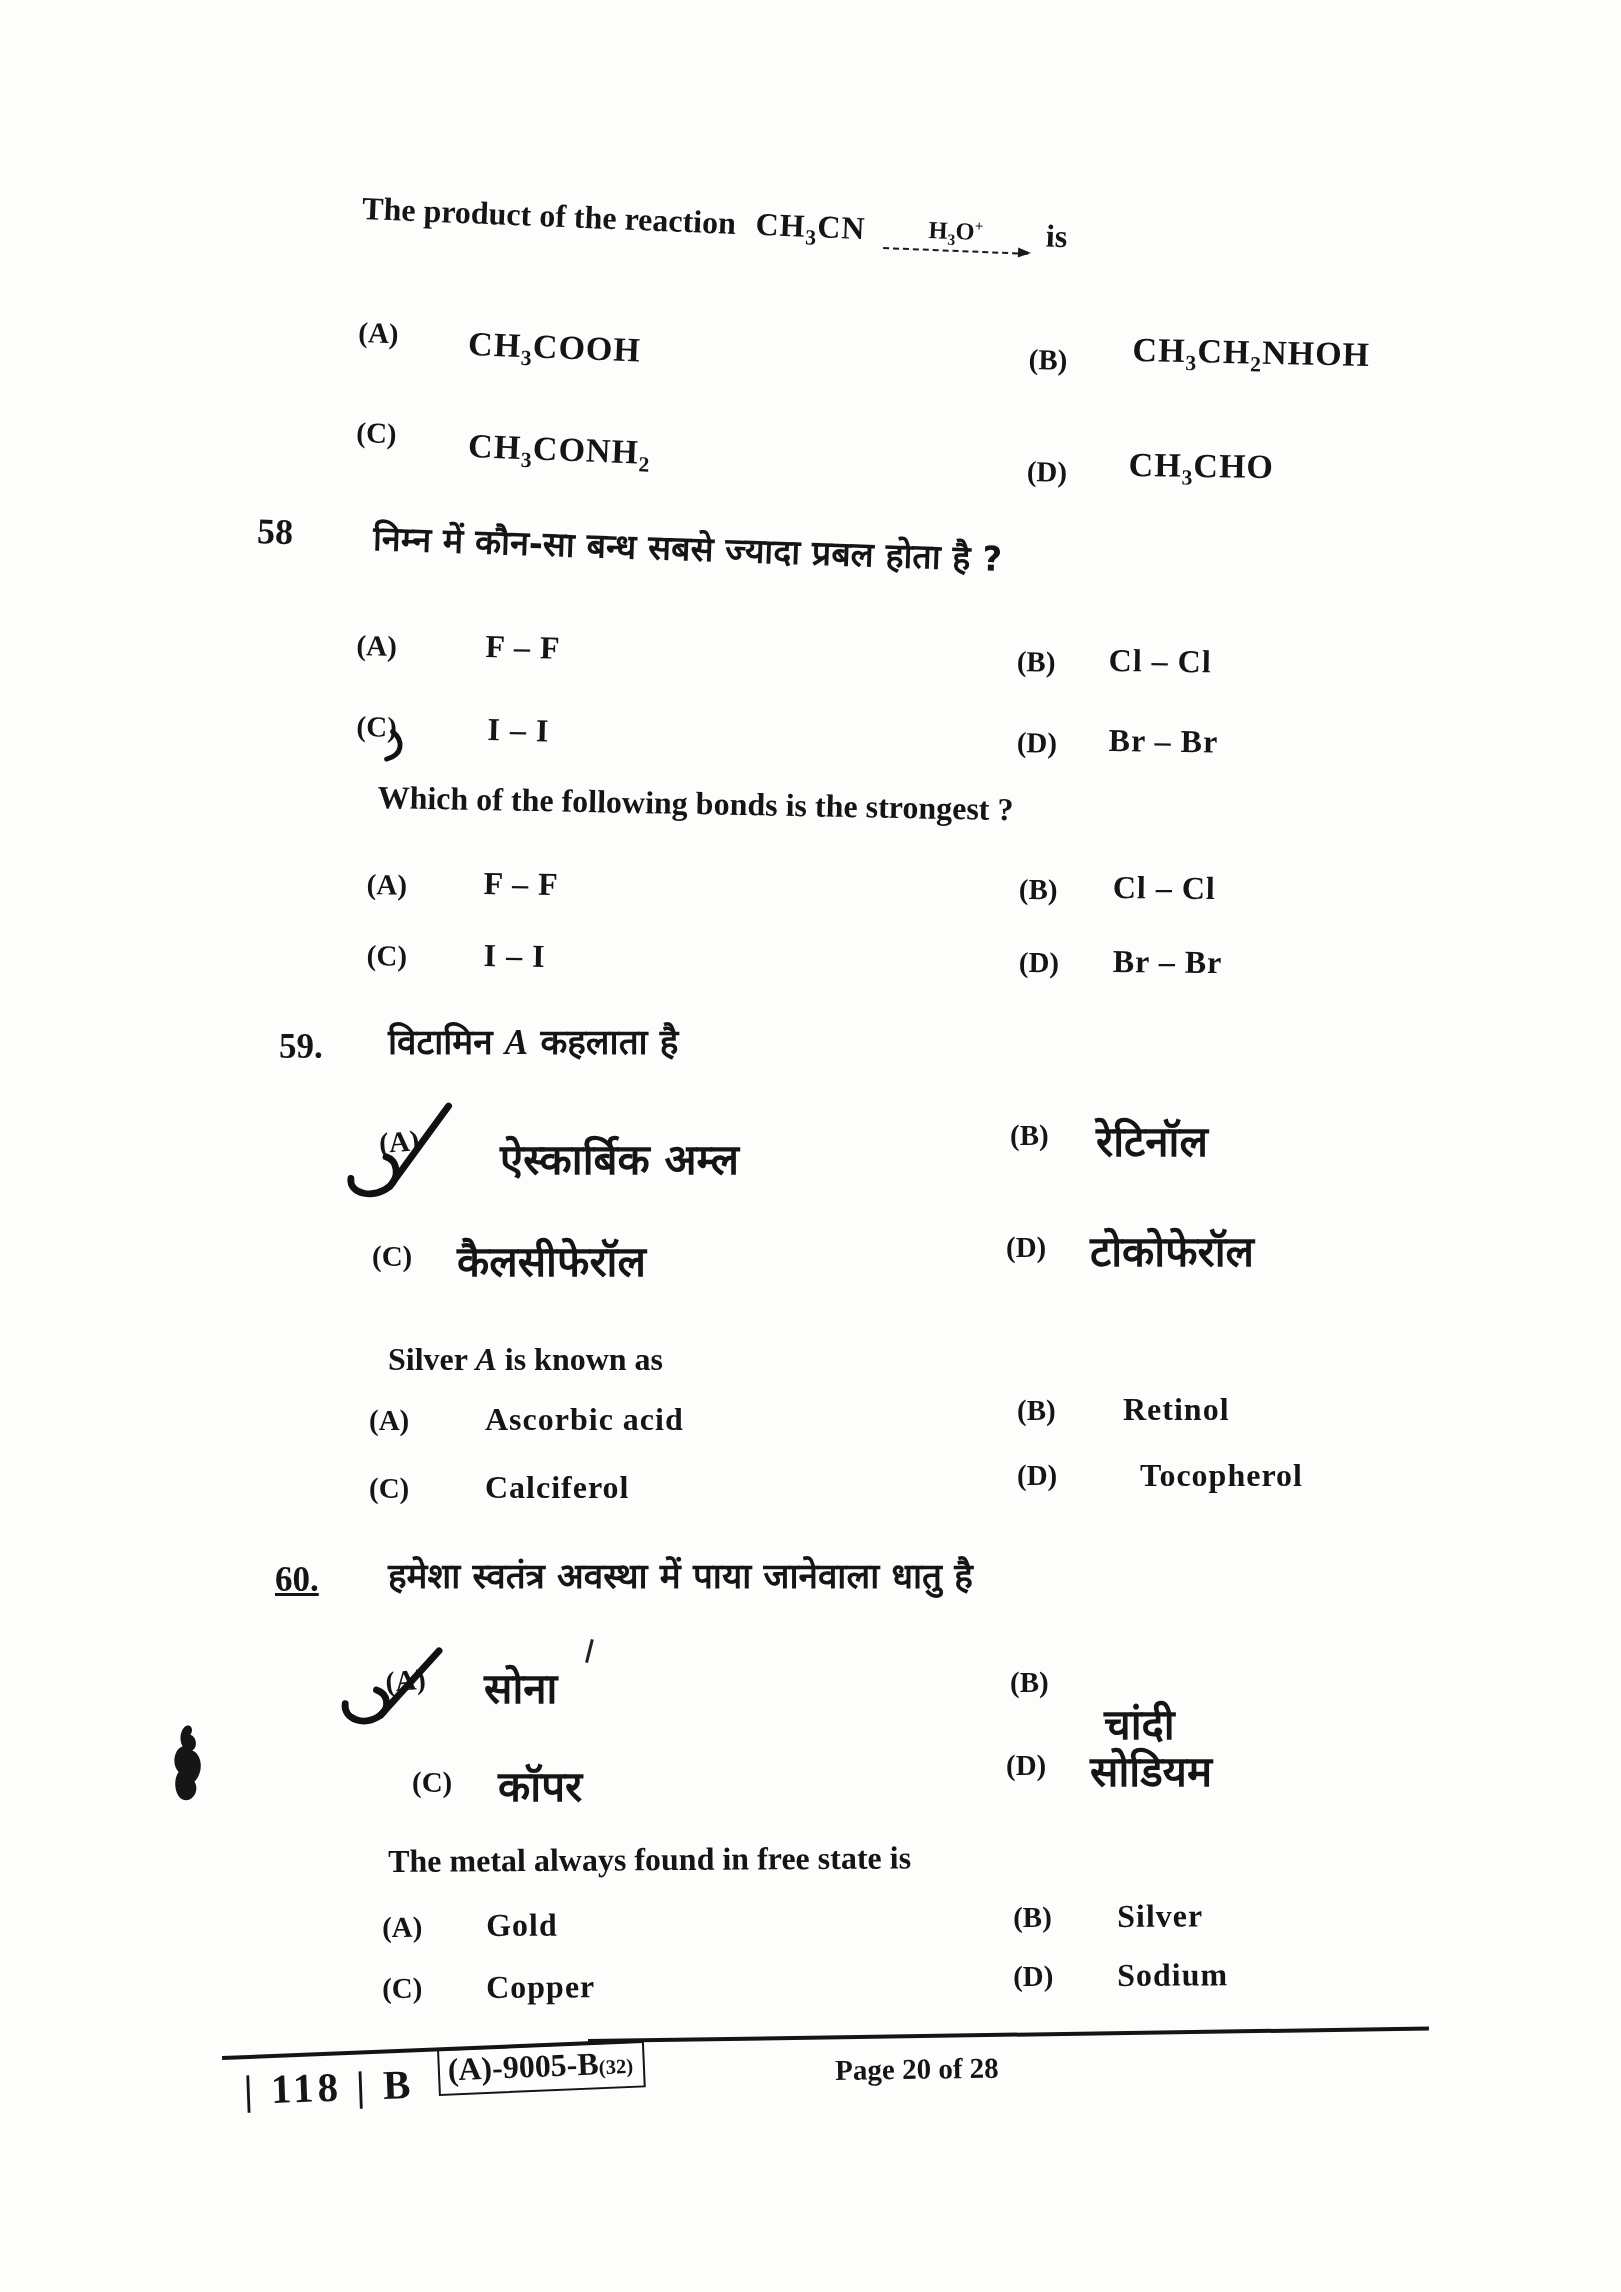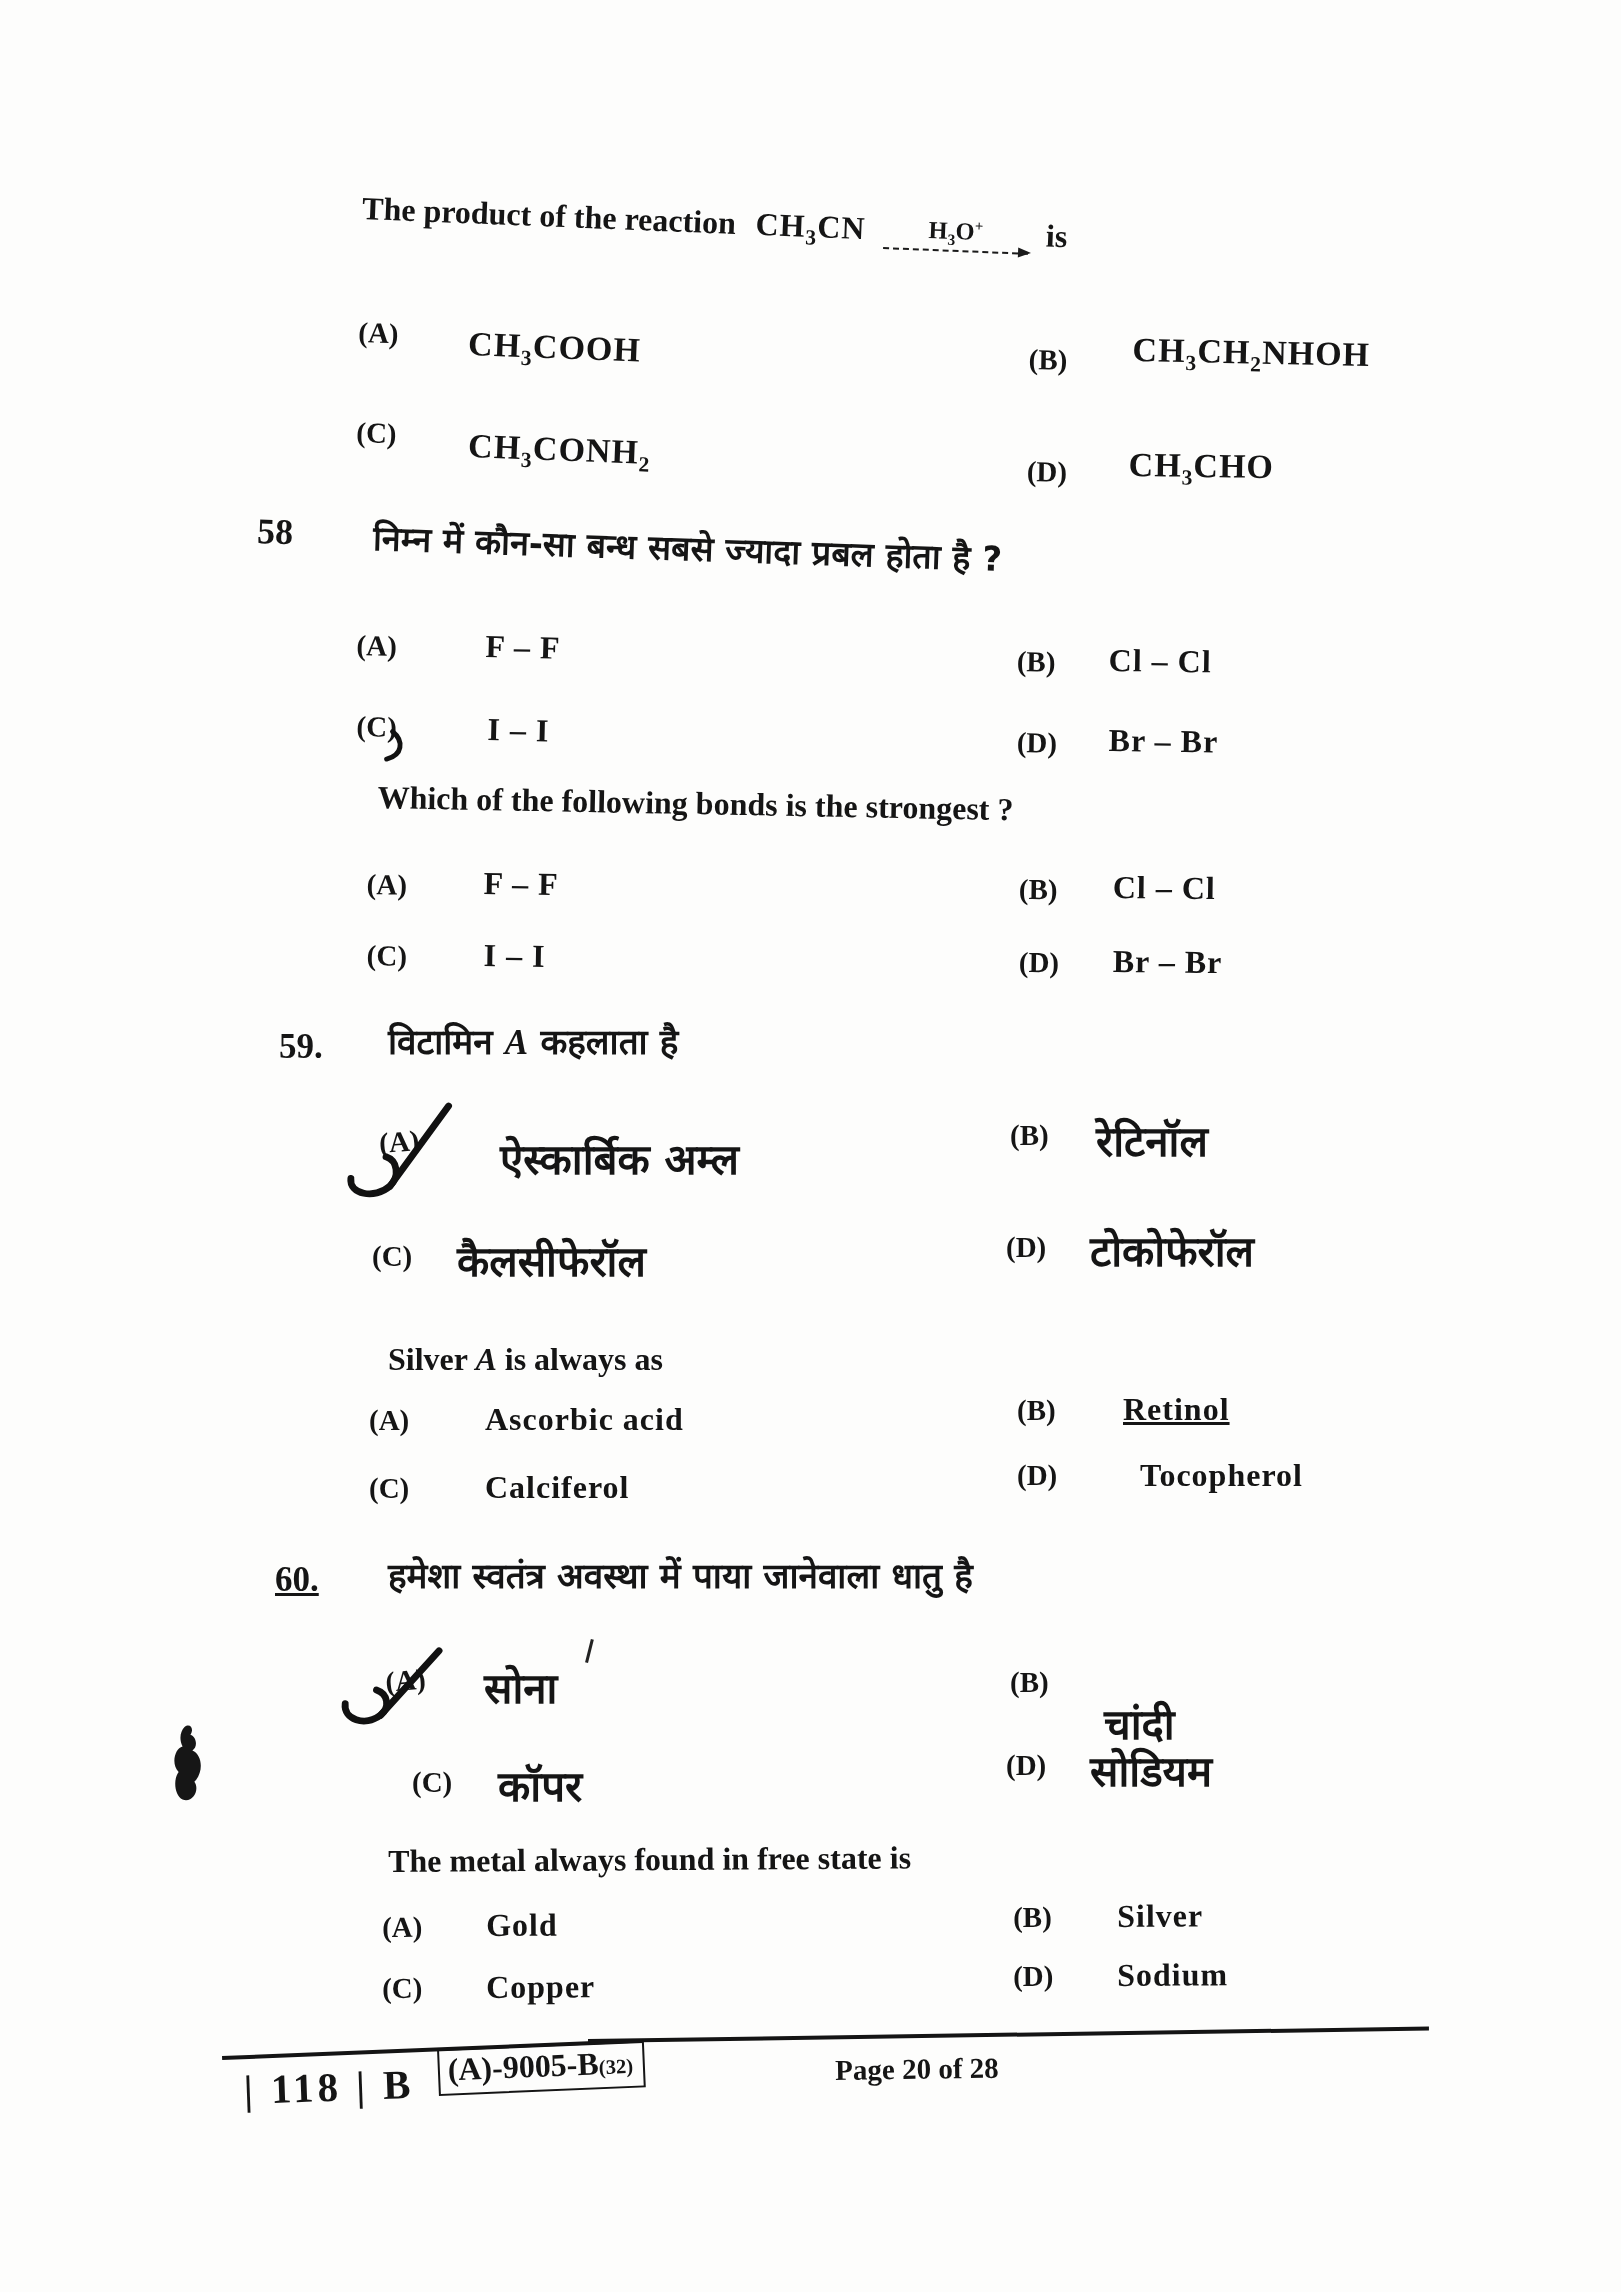--- a/index.html
+++ b/index.html
@@ -96,27 +96,27 @@
   <div class="abs lbl" style="left:1010px;top:1119px;">(B)</div>
   <div class="abs hi hiopt" style="left:1096px;top:1111px;">रेटिनॉल</div>
   <div class="abs lbl" style="left:372px;top:1240px;">(C)</div>
   <div class="abs hi hiopt" style="left:457px;top:1231px;">कैलसीफेरॉल</div>
   <div class="abs lbl" style="left:1006px;top:1231px;">(D)</div>
   <div class="abs hi hiopt" style="left:1090px;top:1221px;">टोकोफेरॉल</div>
 
   <div class="abs eng stem" style="left:388px;top:1341px;">
     <span>Silver</span>
     <i>A</i>
-    <span>is always as</span>
+    <span>is known as</span>
   </div>
 
   <div class="abs lbl" style="left:369px;top:1404px;">(A)</div>
   <div class="abs eng opt" style="left:485px;top:1401px;">Ascorbic acid</div>
   <div class="abs lbl" style="left:1017px;top:1394px;">(B)</div>
-  <div class="abs eng opt" style="left:1123px;top:1391px;text-decoration:underline;">Retinol</div>
+  <div class="abs eng opt" style="left:1123px;top:1391px;">Retinol</div>
   <div class="abs lbl" style="left:369px;top:1472px;">(C)</div>
   <div class="abs eng opt" style="left:485px;top:1469px;">Calciferol</div>
   <div class="abs lbl" style="left:1017px;top:1459px;">(D)</div>
   <div class="abs eng opt" style="left:1123px;top:1457px;margin-left:17px;">Tocopherol</div>
 
   <div class="abs eng" style="left:275px;top:1560px;font-size:35px;text-decoration:underline;">60.</div>
   <div class="abs hi histem" style="left:388px;top:1551px;font-size:35px;">हमेशा स्वतंत्र अवस्था में पाया जानेवाला धातु है</div>
 
   <div class="abs lbl" style="left:384px;top:1666px;transform:rotate(-5deg);">(A)</div>
   <svg class="mark" style="left:339px;top:1643px;" width="118" height="88" viewBox="0 0 120 90">

